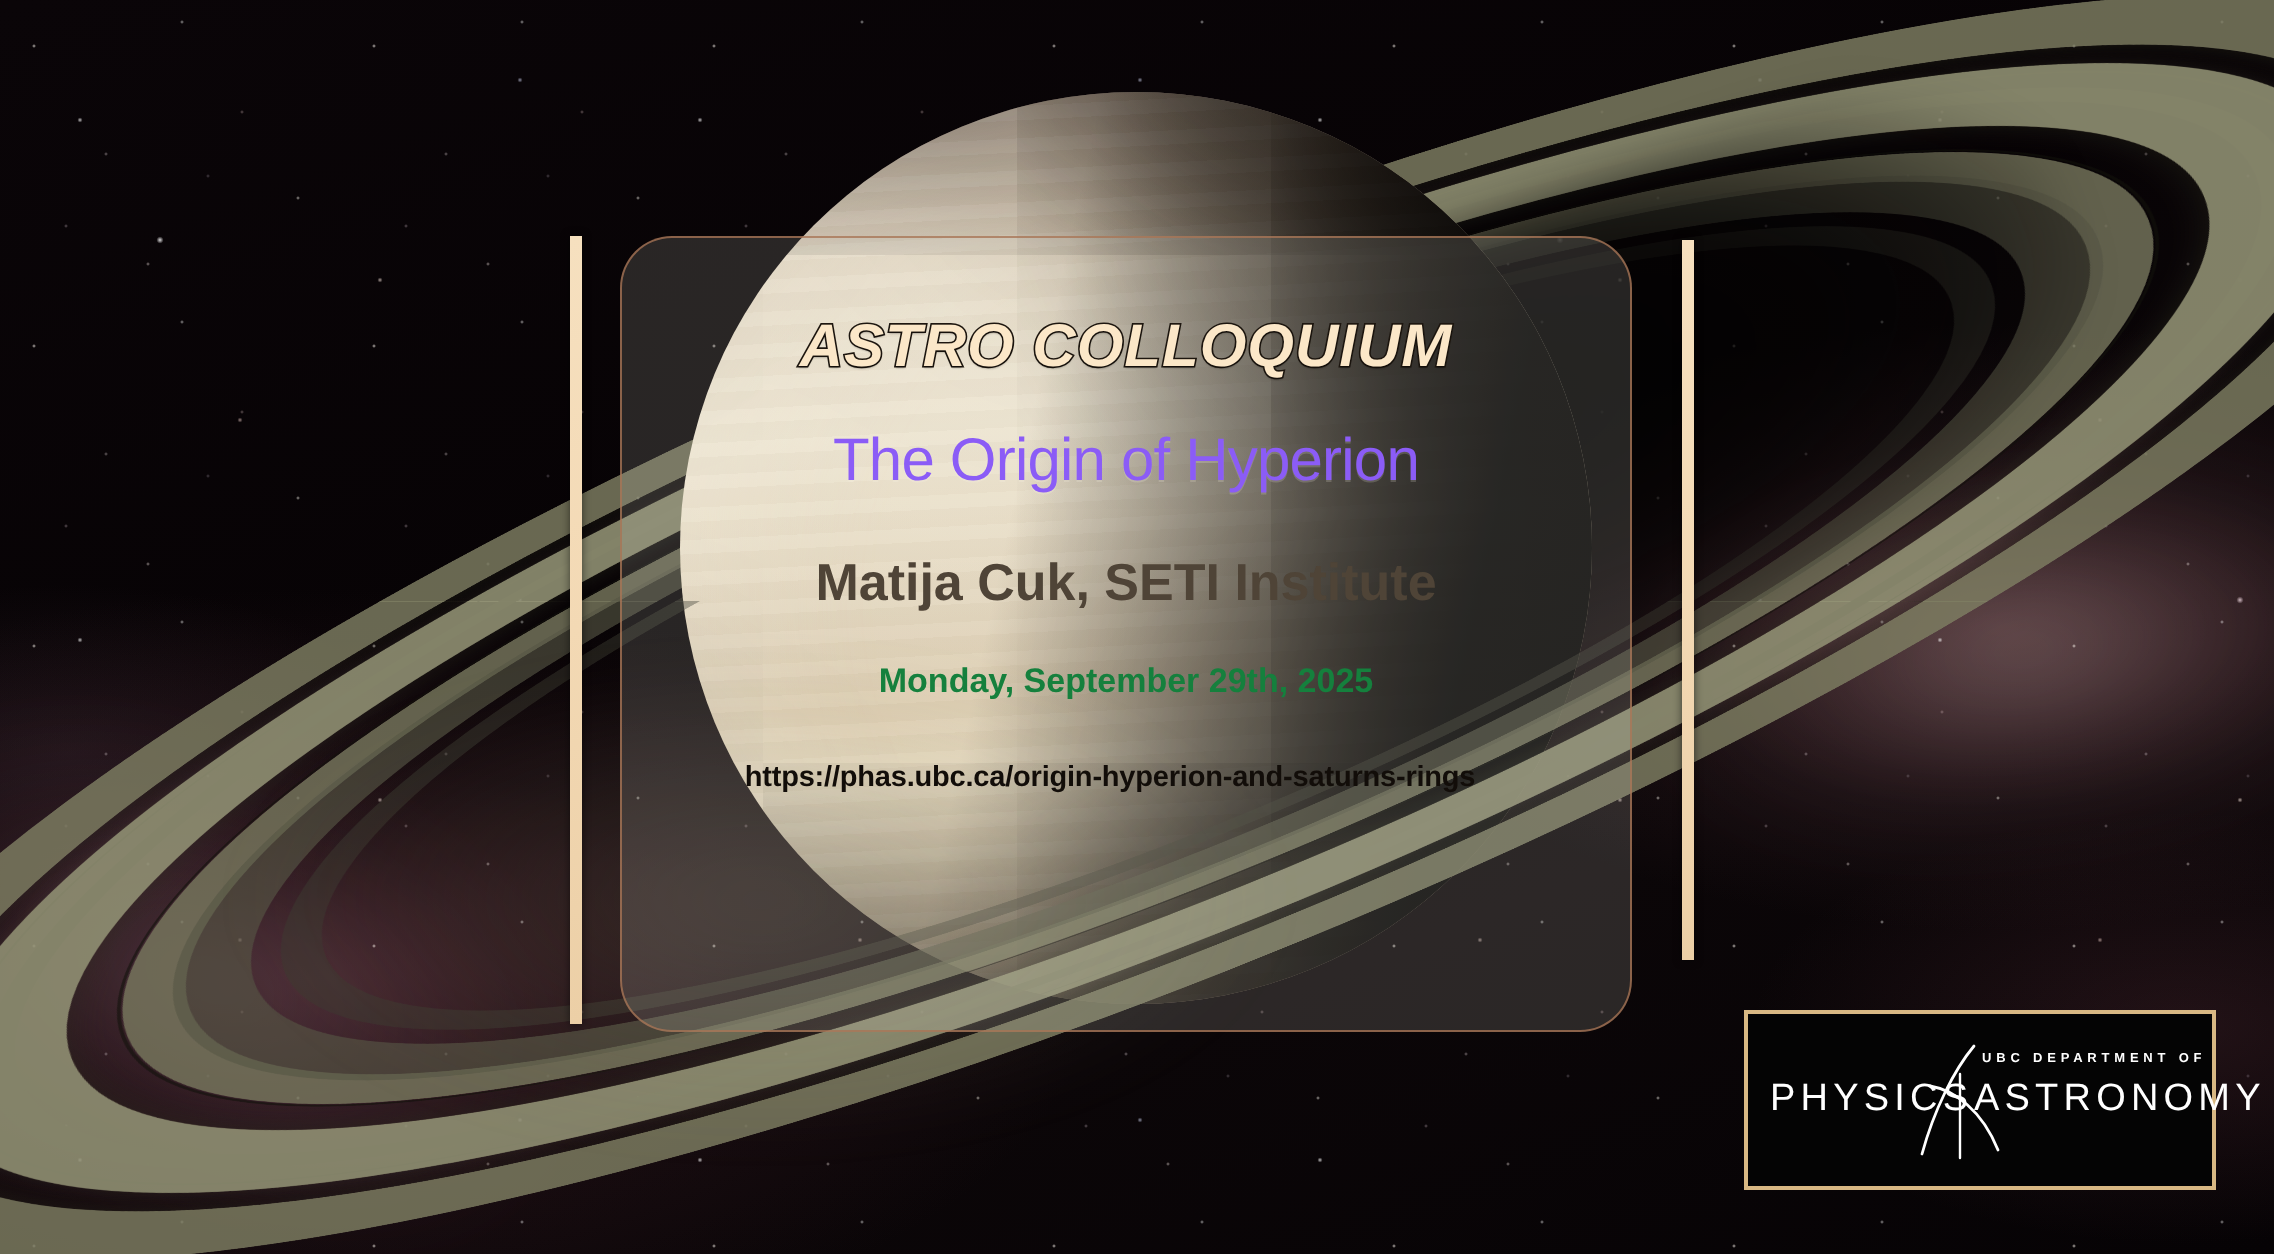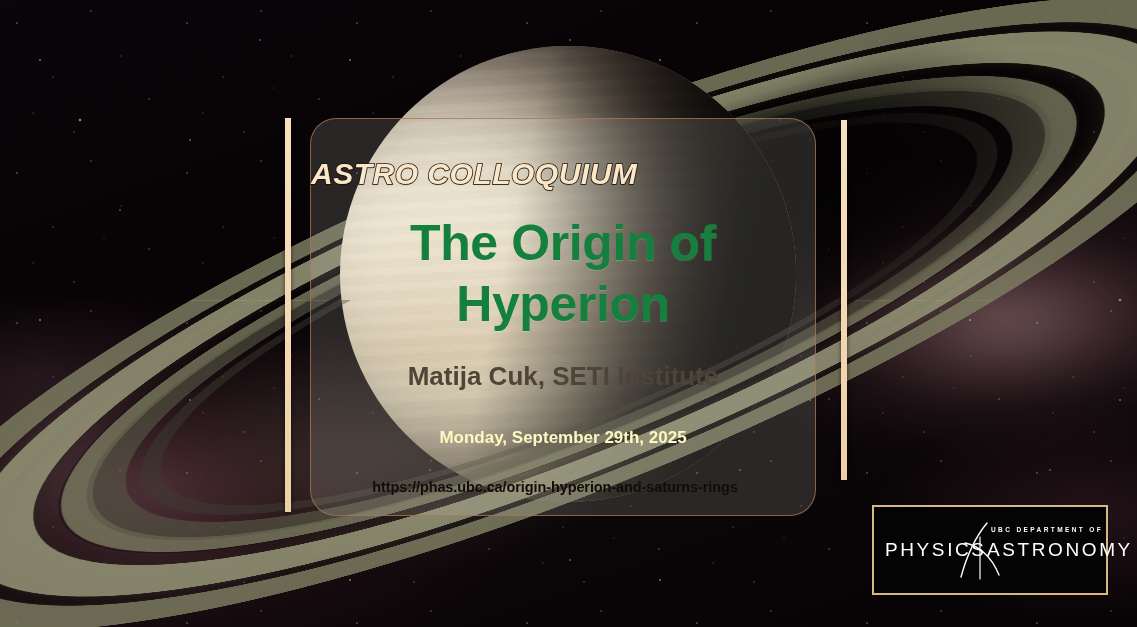--- a/index.html
+++ b/index.html
@@ -235,61 +235,62 @@
   .card {
     position: absolute;
     left: 310px; top: 118px;
     width: 506px; height: 398px;
     border-radius: 26px;
     border: 1.5px solid rgba(168,116,84,0.78);
     background: rgba(206,206,196,0.17);
     box-sizing: border-box;
     display: flex;
     flex-direction: column;
+    align-items: center;
     padding-top: 26px;
   }
 
   .eyebrow {
     font-size: 30px;
     font-weight: bold;
     font-style: italic;
     letter-spacing: 0.5px;
     color: #fbe7c8;
     -webkit-text-stroke: 1.6px #1d160f;
     paint-order: stroke fill;
     text-shadow: 0 1px 1px rgba(0,0,0,.35);
     margin: 12px 0 0 0;
     white-space: nowrap;
   }
 
   .talk-title {
     margin: 22px 0 0 0;
-    font-size: 50px;
-    font-weight: bold;
+    font-size: 30px;
+    font-weight: normal;
     line-height: 1.22;
     text-align: center;
-    color: #15803d;
+    color: #8b5cf6;
     letter-spacing: -0.4px;
     text-shadow: 0 1px 0 rgba(255,248,232,.18);
   }
   .talk-title .line { display: block; }
 
   .speaker {
-    margin: 26px 0 12px 0;
+    margin: 26px 0 0 0;
     font-size: 26px;
     font-weight: bold;
     color: #4f4437;
     text-align: center;
   }
 
   .when {
     margin: 22px 0 0 0;
     font-size: 17px;
     font-weight: bold;
-    color: #fef9c3;
+    color: #15803d;
     text-align: center;
     line-height: 1.45;
   }
   .when .line { display: block; }
 
   .link {
     margin: 28px 16px 0 0;
     font-size: 14.5px;
     font-weight: bold;
     color: #120d09;

